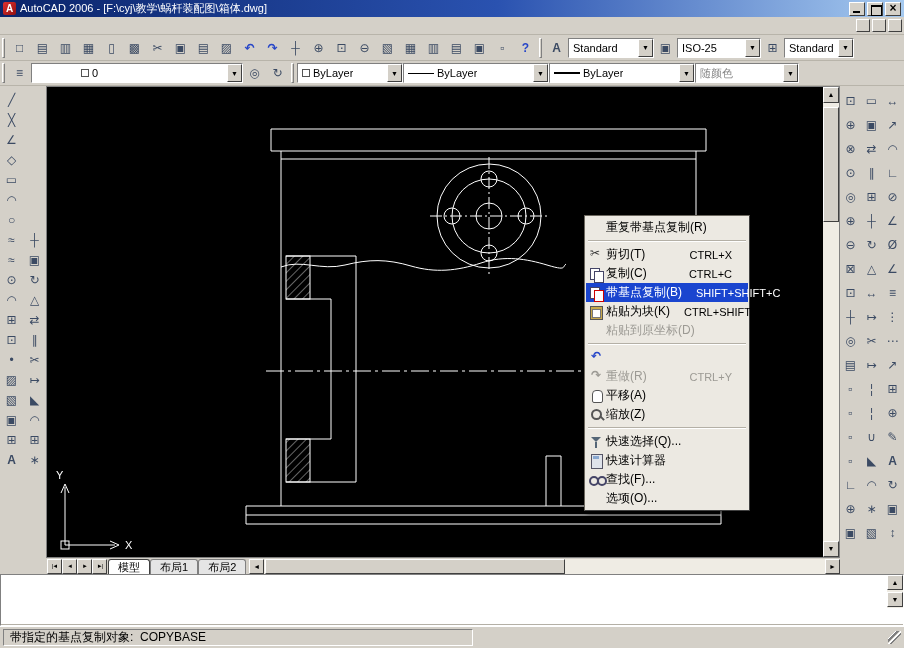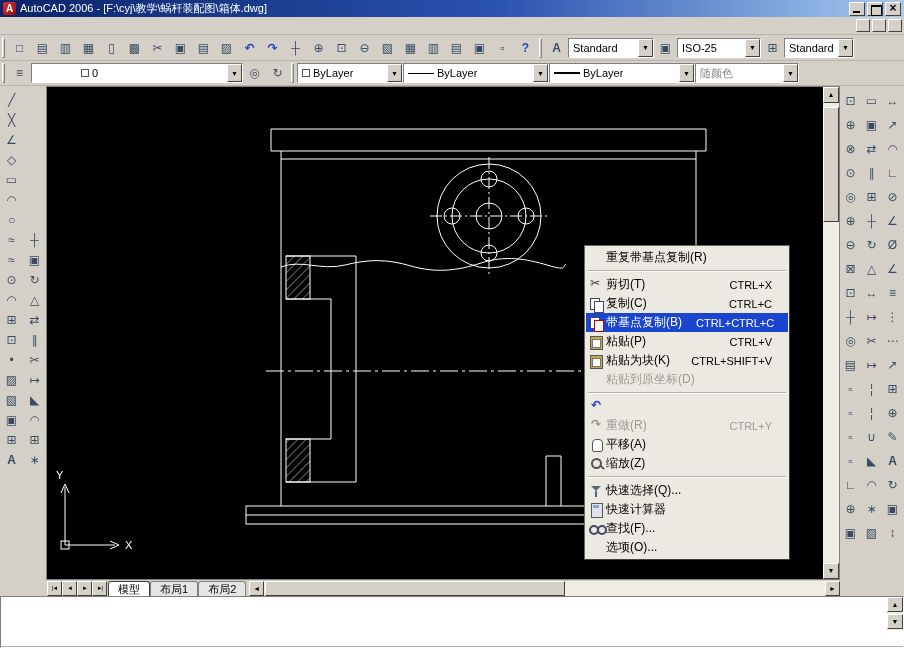--- a/index.html
+++ b/index.html
@@ -130,21 +130,21 @@
 .tn[data-name="tab-last-icon"]::before{content:"►|"}
 .tab{height:15px;padding:0 9px;border:1px solid #808080;border-bottom:none;background:#e5e5e5;font-size:11px;line-height:14px;border-radius:3px 3px 0 0;color:#000;white-space:nowrap}
 .tab.active{background:#fff;border-color:#404040;position:relative;z-index:2}
 .hscroll{flex:1;height:15px;position:relative;background:#efece4;margin-left:3px}
 .hscroll .sb{width:15px;height:15px;position:absolute;top:0}
 .hscroll .sb.left{left:0}
 .hscroll .sb.right{right:0}
 .hthumb{position:absolute;left:16px;top:0;height:15px;width:300px;background:#d4d0c8;border:1px solid;border-color:#fff #404040 #404040 #fff}
 
 
-.ctx{position:absolute;left:537px;top:158px;width:206px;background:#ece9e2;border:1px solid #6c685f;border-right-color:#404040;border-bottom-color:#404040;box-shadow:3px 3px 4px rgba(0,0,0,.55);padding:2px 1px;font-size:12px;z-index:10}
+.ctx{position:absolute;left:537px;top:128px;width:166px;background:#ece9e2;border:1px solid #6c685f;border-right-color:#404040;border-bottom-color:#404040;box-shadow:3px 3px 4px rgba(0,0,0,.55);padding:2px 1px;font-size:12px;z-index:10}
 .mi{display:flex;align-items:center;height:19px;padding:0 16px 0 2px;position:relative;color:#000;white-space:nowrap}
 .mi-ico{width:18px;height:16px;position:relative;flex:0 0 18px}
 .mi-label{white-space:pre}
 .mi-short{margin-left:auto;padding-left:14px;font-size:11px}
 .mi.highlighted{background:#1a45cf;color:#fff}
 .mi.disabled{color:#9c9a94}
 .mi.submenu::after{content:"►";position:absolute;right:4px;top:6px;font-size:7px}
 .mi.separator{height:2px;border-top:1px solid #b4b0a6;border-bottom:1px solid #fff;margin:3px 2px;padding:0}
 
 .mi-ico[data-name]::before,.mi-ico[data-name]::after{content:"";position:absolute}
@@ -532,26 +532,21 @@
               <span class="mi-short">CTRL+X</span>
             </div>
             <div class="mi" data-name="context-menu-item">
               <span class="mi-ico" data-name="copy-icon"></span>
               <span class="mi-label">复制(C)</span>
               <span class="mi-short">CTRL+C</span>
             </div>
             <div class="mi highlighted" data-name="context-menu-item">
               <span class="mi-ico" data-name="copy-base-icon"></span>
               <span class="mi-label">带基点复制(B)</span>
-              <span class="mi-short">CTRL+CTRL+C</span>
-            </div>
-            <div class="mi" data-name="context-menu-item">
-              <span class="mi-ico" data-name="paste-icon"></span>
-              <span class="mi-label">粘贴(P)</span>
-              <span class="mi-short">CTRL+V</span>
+              <span class="mi-short">SHIFT+SHIFT+C</span>
             </div>
             <div class="mi" data-name="context-menu-item">
               <span class="mi-ico" data-name="paste-block-icon"></span>
               <span class="mi-label">粘贴为块(K)</span>
               <span class="mi-short">CTRL+SHIFT+V</span>
             </div>
             <div class="mi disabled" data-name="context-menu-item">
               <span class="mi-ico"></span>
               <span class="mi-label">粘贴到原坐标(D)</span>
               <span class="mi-short"></span>
@@ -811,14 +806,18 @@
     <div class="cmd-hist" data-name="command-history">
       <div class="cline" data-name="command-history-line"></div>
         <div class="cline" data-name="command-history-line"></div>
     </div>
     <div class="cmd-scroll" data-name="command-scrollbar">
       <div class="sb" data-name="scroll-up-icon"></div>
       <div class="sb down" data-name="scroll-down-icon"></div>
     </div>
   </div>
 
+  <div class="status" data-name="status-bar">
+    <div class="status-panel" data-name="status-message">带指定的基点复制对象:  COPYBASE</div>
+    <div class="status-grip" data-name="resize-grip-icon"></div>
+  </div>
 
 </div>
 
 </body></html>

